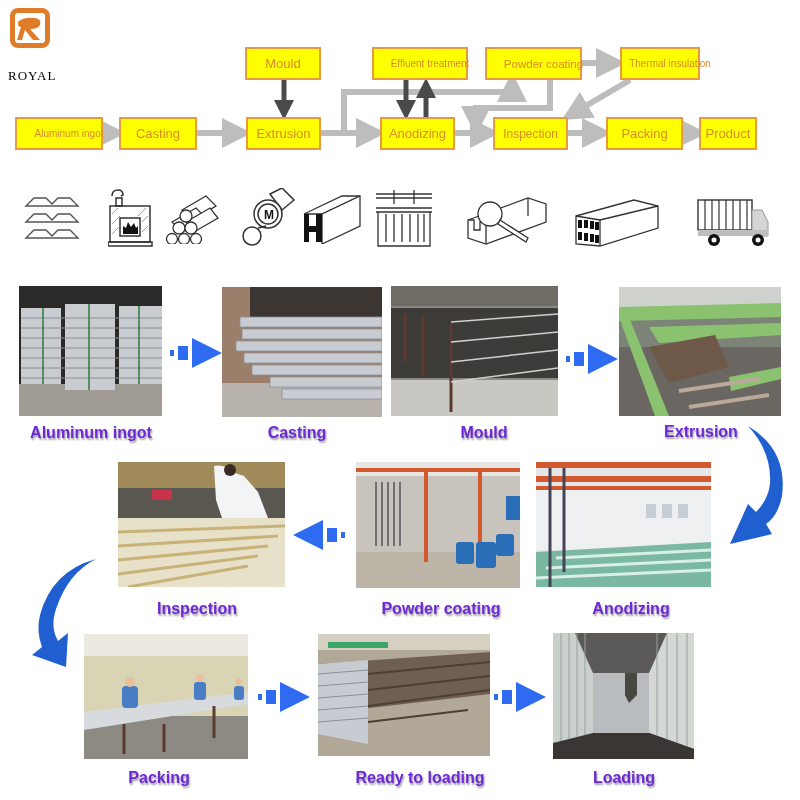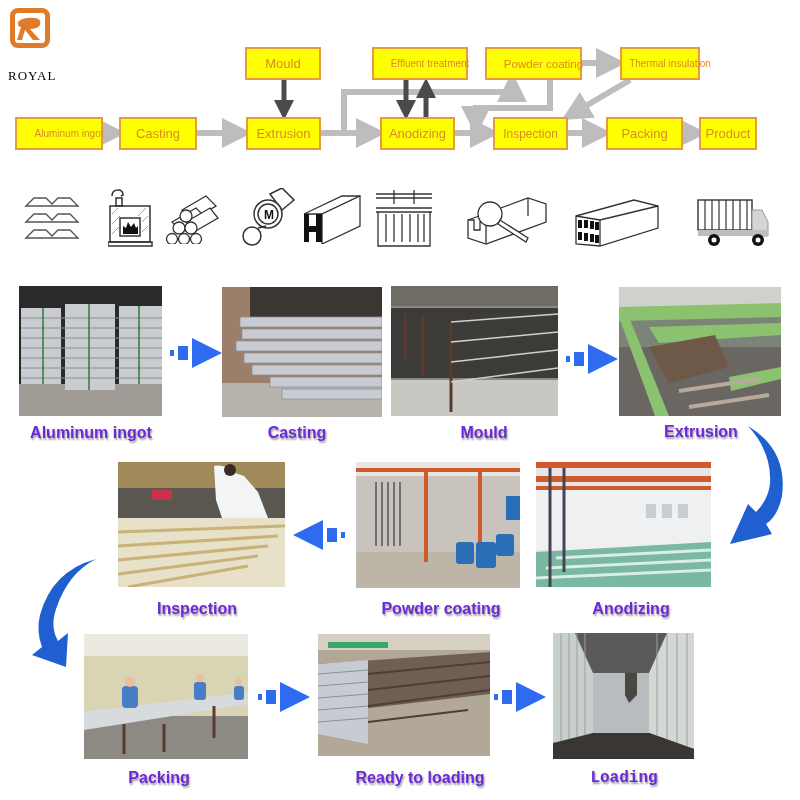--- a/index.html
+++ b/index.html
@@ -438,21 +438,21 @@
       <line x1="104" y1="0" x2="104" y2="104"></line>
         <line x1="114" y1="0" x2="114" y2="108"></line>
         <line x1="124" y1="0" x2="124" y2="112"></line>
         <line x1="134" y1="0" x2="134" y2="114"></line>
     </g>
     <rect x="40" y="40" width="56" height="62" fill="#b9bcbf"></rect>
     <polygon points="72,40 84,40 84,62 76,70 72,62" fill="#4a4642"></polygon>
     <polygon points="0,110 40,100 96,100 141,116 141,126 0,126" fill="#3a3633"></polygon>
   </svg>
 </div>
-<div class="caption" style="left:624px;top:769px;font-family:Liberation Mono, monospace;">Loading</div>
+<div class="caption" style="left:624px;top:769px;">Loading</div>
 
 <svg class="step-arrow" style="left:170px;top:336px;" width="52" height="34">
   <rect x="0" y="14" width="4" height="6" fill="#2f6bf0"></rect>
     <rect x="8" y="10" width="10" height="14" fill="#2f6bf0"></rect>
     <polygon points="22,2 52,17 22,32" fill="#2f6bf0"></polygon>
 </svg>
 <svg class="step-arrow" style="left:566px;top:342px;" width="52" height="34">
   <rect x="0" y="14" width="4" height="6" fill="#2f6bf0"></rect>
     <rect x="8" y="10" width="10" height="14" fill="#2f6bf0"></rect>
     <polygon points="22,2 52,17 22,32" fill="#2f6bf0"></polygon>

